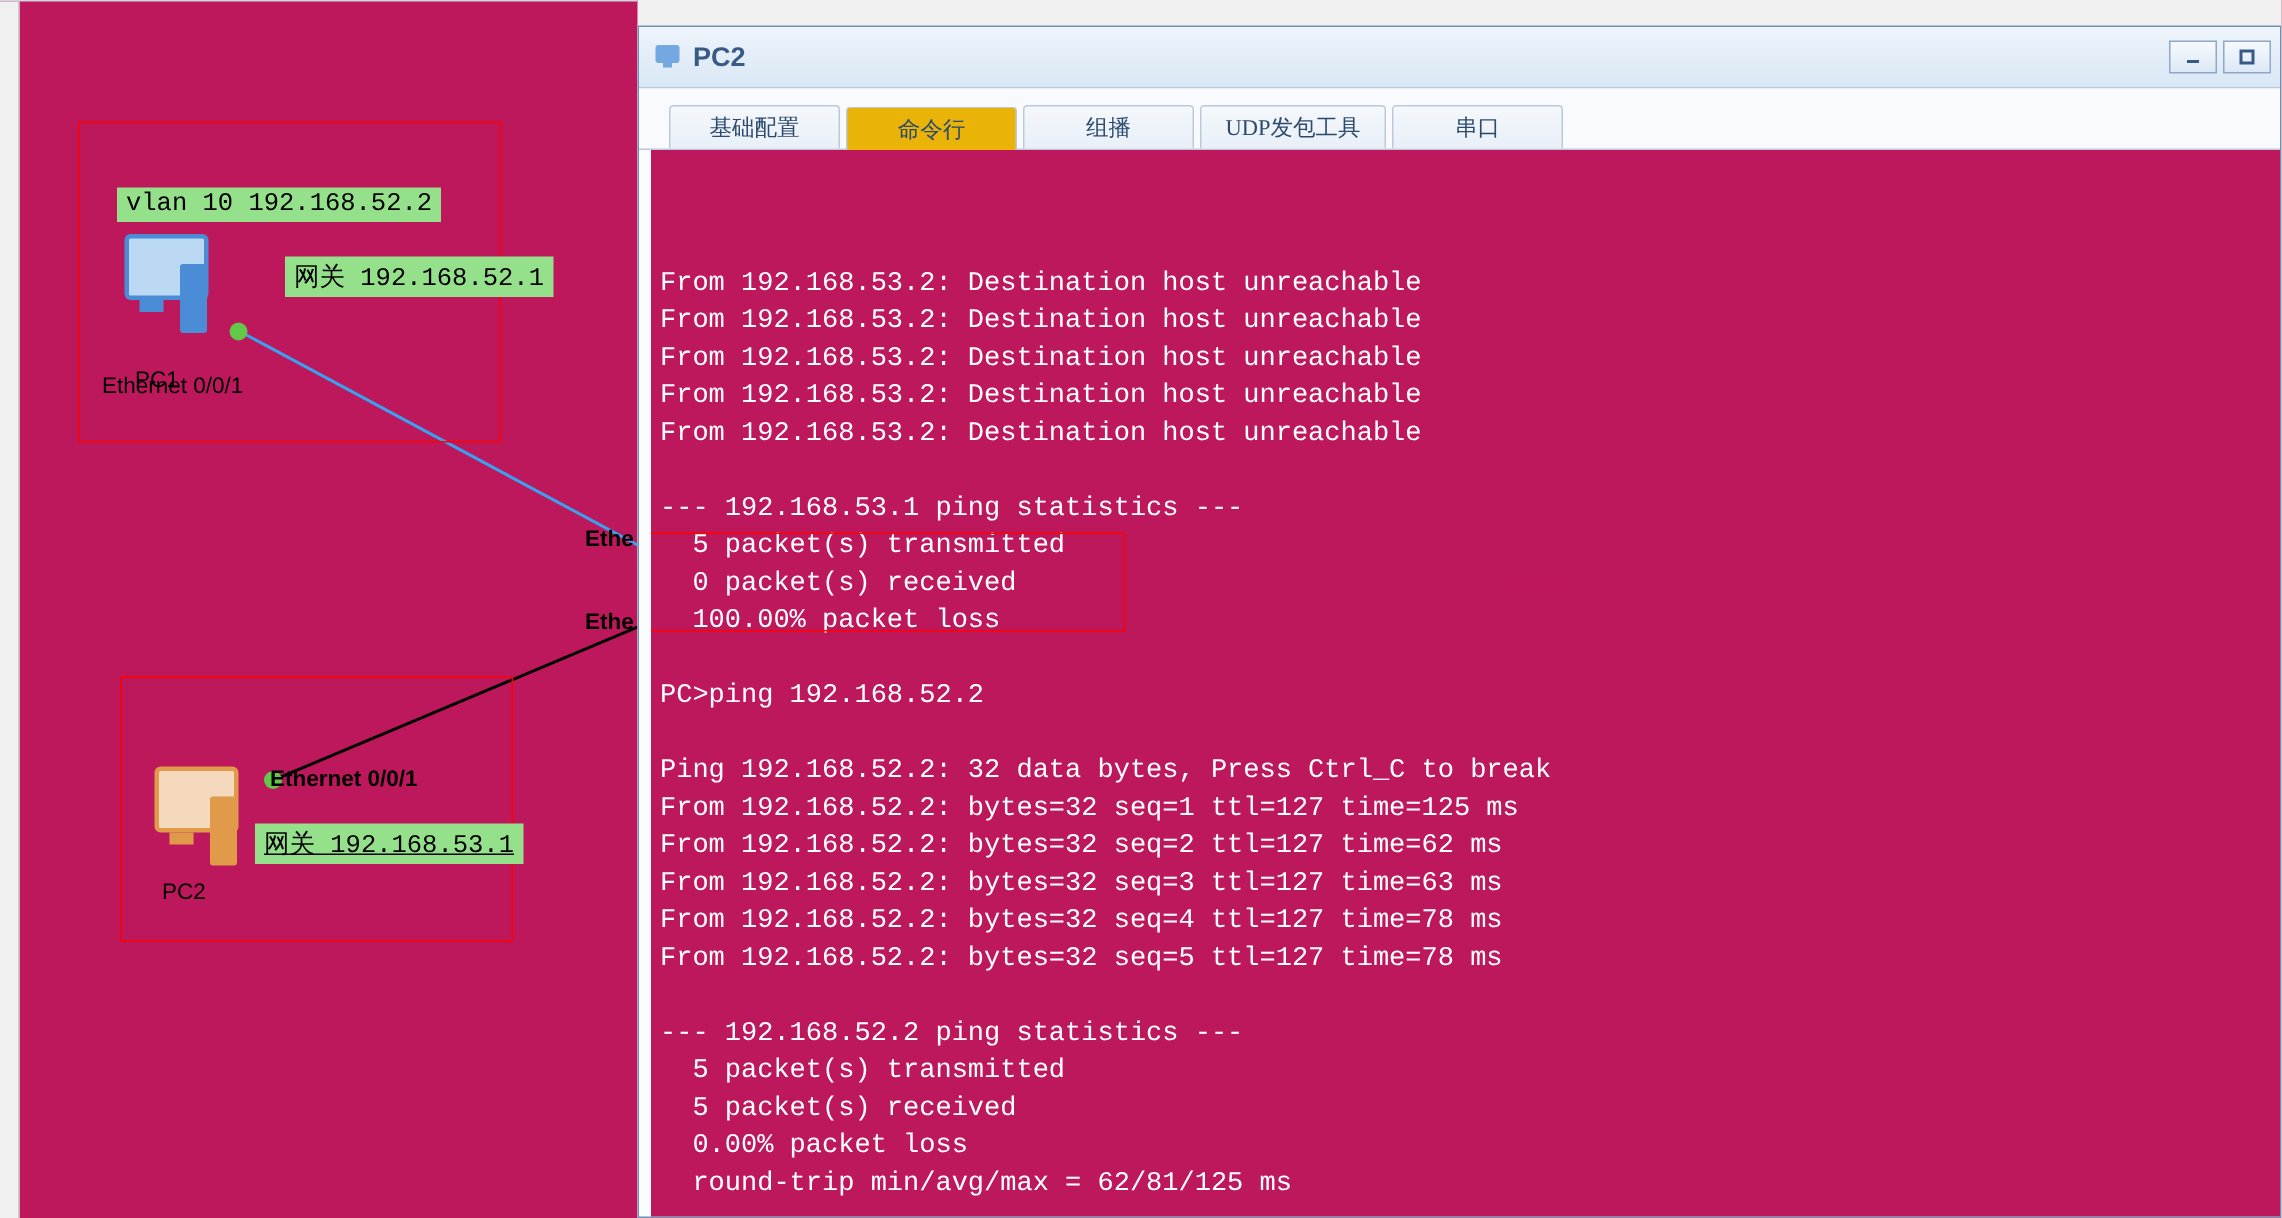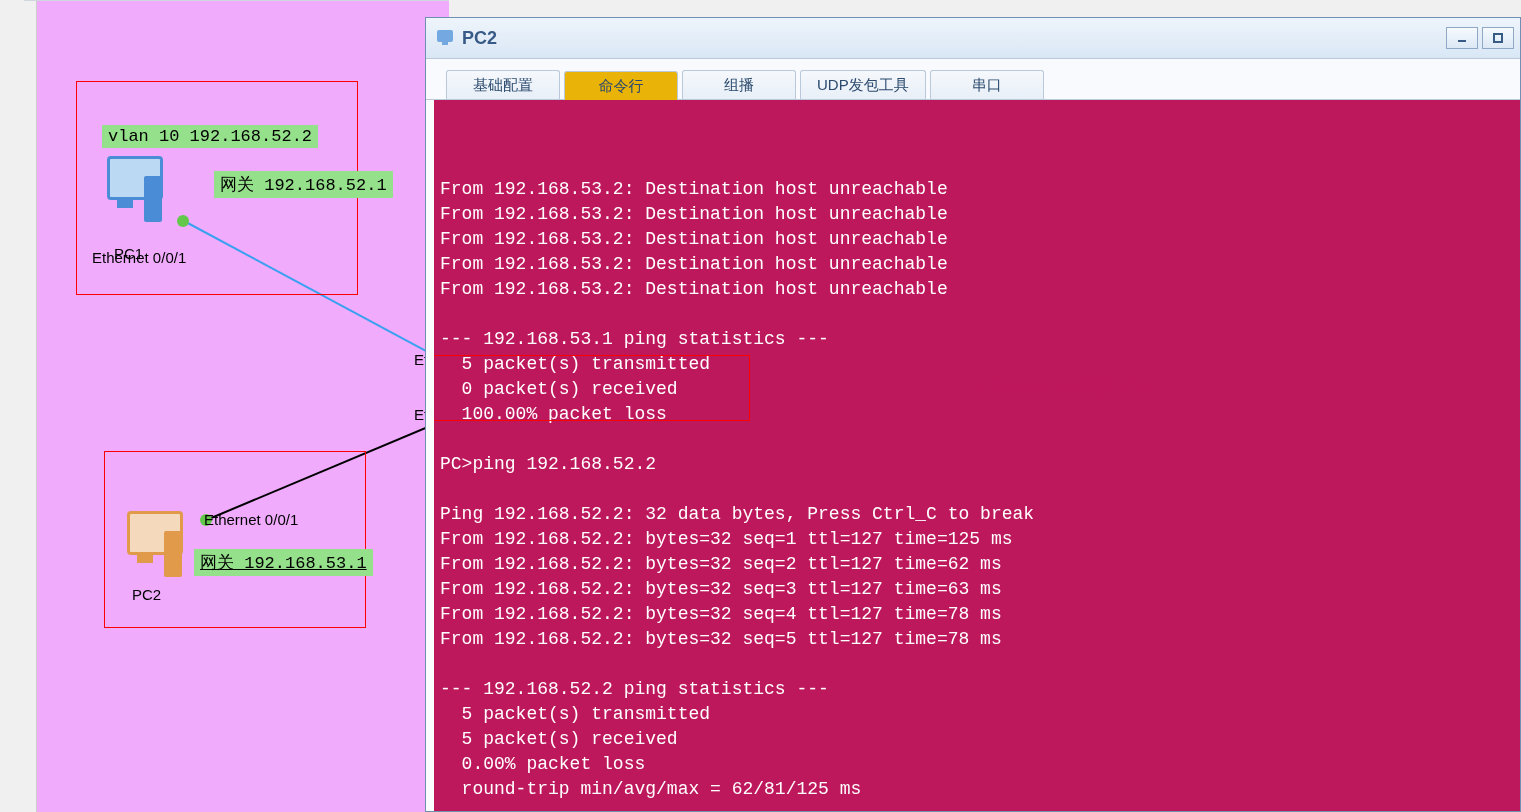--- a/index.html
+++ b/index.html
@@ -12,23 +12,22 @@
     overflow: hidden;
     position: relative;
   }
   
   .canvas {
     position: absolute;
     left: 0;
     top: 0;
     width: 425px;
     height: 812px;
-    background: #f0abfc;
+    background: #be185d;
     border-top: 1px solid #cfd6de;
-    margin-left: 24px;
   }
   .canvas svg {
     position: absolute;
     left: 0; top: 0;
     width: 425px;
     height: 812px;
   }
   .red-box {
     position: absolute;
     border: 1px solid #ff0000;
@@ -48,20 +47,21 @@
     font-size: 15px;
     color: #000;
     text-align: center;
     white-space: nowrap;
   }
   .eth-label {
     position: absolute;
     font-size: 15px;
     color: #000;
     white-space: nowrap;
+    font-weight: bold;
   }
   
   .pc-window {
     position: absolute;
     left: 425px;
     top: 17px;
     width: 1096px;
     height: 795px;
     background: #fbfcfe;
     border: 1px solid #6f8fb3;
@@ -101,20 +101,21 @@
     cursor: default;
   }
   .tabs-row {
     height: 34px;
     background: #f8fafd;
     display: flex;
     align-items: flex-end;
     padding: 6px 20px 0 20px;
     border-bottom: 1px solid #b9c9db;
     gap: 4px;
+    font-family: Liberation Serif, serif;
   }
   .tab {
     height: 28px;
     min-width: 80px;
     padding: 0 16px;
     border: 1px solid #b9c9db;
     border-bottom: none;
     background: linear-gradient(#f5f8fc, #e8eff7);
     font-size: 15px;
     color: #2b4a6e;

